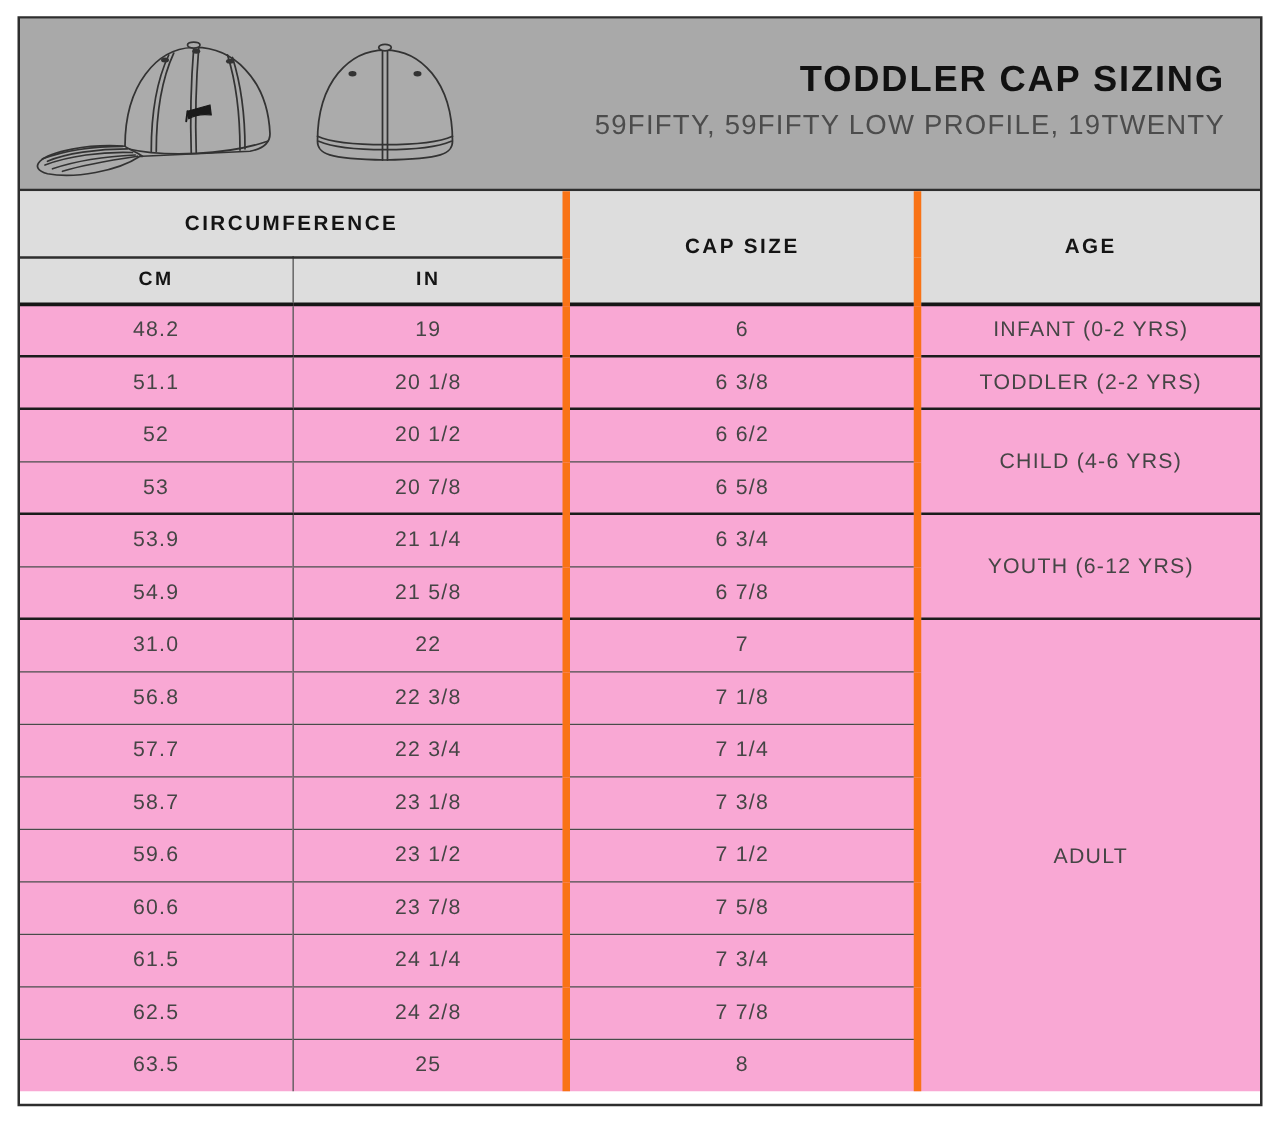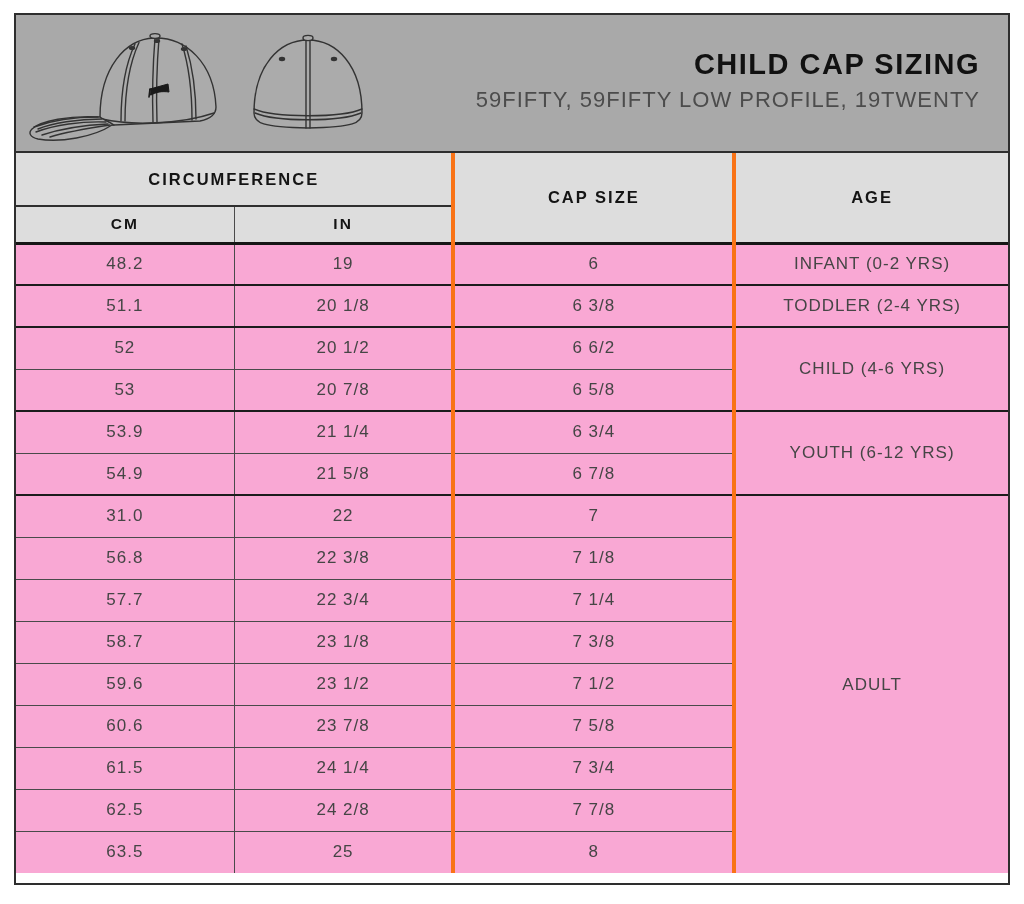--- a/index.html
+++ b/index.html
@@ -95,21 +95,21 @@
     height: 37px;
     font-size: 15.5px;
     letter-spacing: 2px;
   }
   th.h-span {
     font-size: 16.5px;
     letter-spacing: 2px;
   }
   
   .v-thin  { border-right: 1.5px solid #4a4a4a; }
-  .v-thick { border-right: 4px solid #f97316; }
+  .v-thick { border-right: 6px solid #f97316; }
   
   .size-table thead tr.sub-row th,
   .size-table thead th[rowspan] {
     border-bottom: 3px solid #161616;
   }
   
   .size-table tbody td {
     height: 42px;
     background: #f9a8d4;
     font-size: 17px;
@@ -180,21 +180,21 @@
             <path d="M233,84 C254,93 318,93 339,84"></path>
 
             <ellipse cx="260" cy="30" rx="3.2" ry="2.2" fill="#333333" stroke="none"></ellipse>
             <ellipse cx="312" cy="30" rx="3.2" ry="2.2" fill="#333333" stroke="none"></ellipse>
 
             <ellipse cx="286" cy="9" rx="5" ry="2.6" fill="#ababab"></ellipse>
           </g>
         </svg>
       </div>
       <div class="hero-titles">
-        <div class="hero-title">CHILD CAP SIZING</div>
+        <div class="hero-title">TODDLER CAP SIZING</div>
         <div class="hero-subtitle">59FIFTY, 59FIFTY LOW PROFILE, 19TWENTY</div>
       </div>
     </div>
 
     <table class="size-table">
       <colgroup>
         <col class="c-cm">
           <col class="c-in">
           <col class="c-cap">
           <col class="c-age">
@@ -214,21 +214,21 @@
         <tr>
           <td class="v-thin">48.2</td>
           <td class="v-thick">19</td>
           <td class="v-thick">6</td>
           <td class="age-cell" rowspan="1">INFANT (0-2 YRS)</td>
         </tr>
         <tr class="group-start">
           <td class="v-thin">51.1</td>
           <td class="v-thick">20 1/8</td>
           <td class="v-thick">6 3/8</td>
-          <td class="age-cell" rowspan="1">TODDLER (2-4 YRS)</td>
+          <td class="age-cell" rowspan="1">TODDLER (2-2 YRS)</td>
         </tr>
         <tr class="group-start">
           <td class="v-thin">52</td>
           <td class="v-thick">20 1/2</td>
           <td class="v-thick">6 6/2</td>
           <td class="age-cell" rowspan="2">CHILD (4-6 YRS)</td>
         </tr>
         <tr>
           <td class="v-thin">53</td>
           <td class="v-thick">20 7/8</td>

